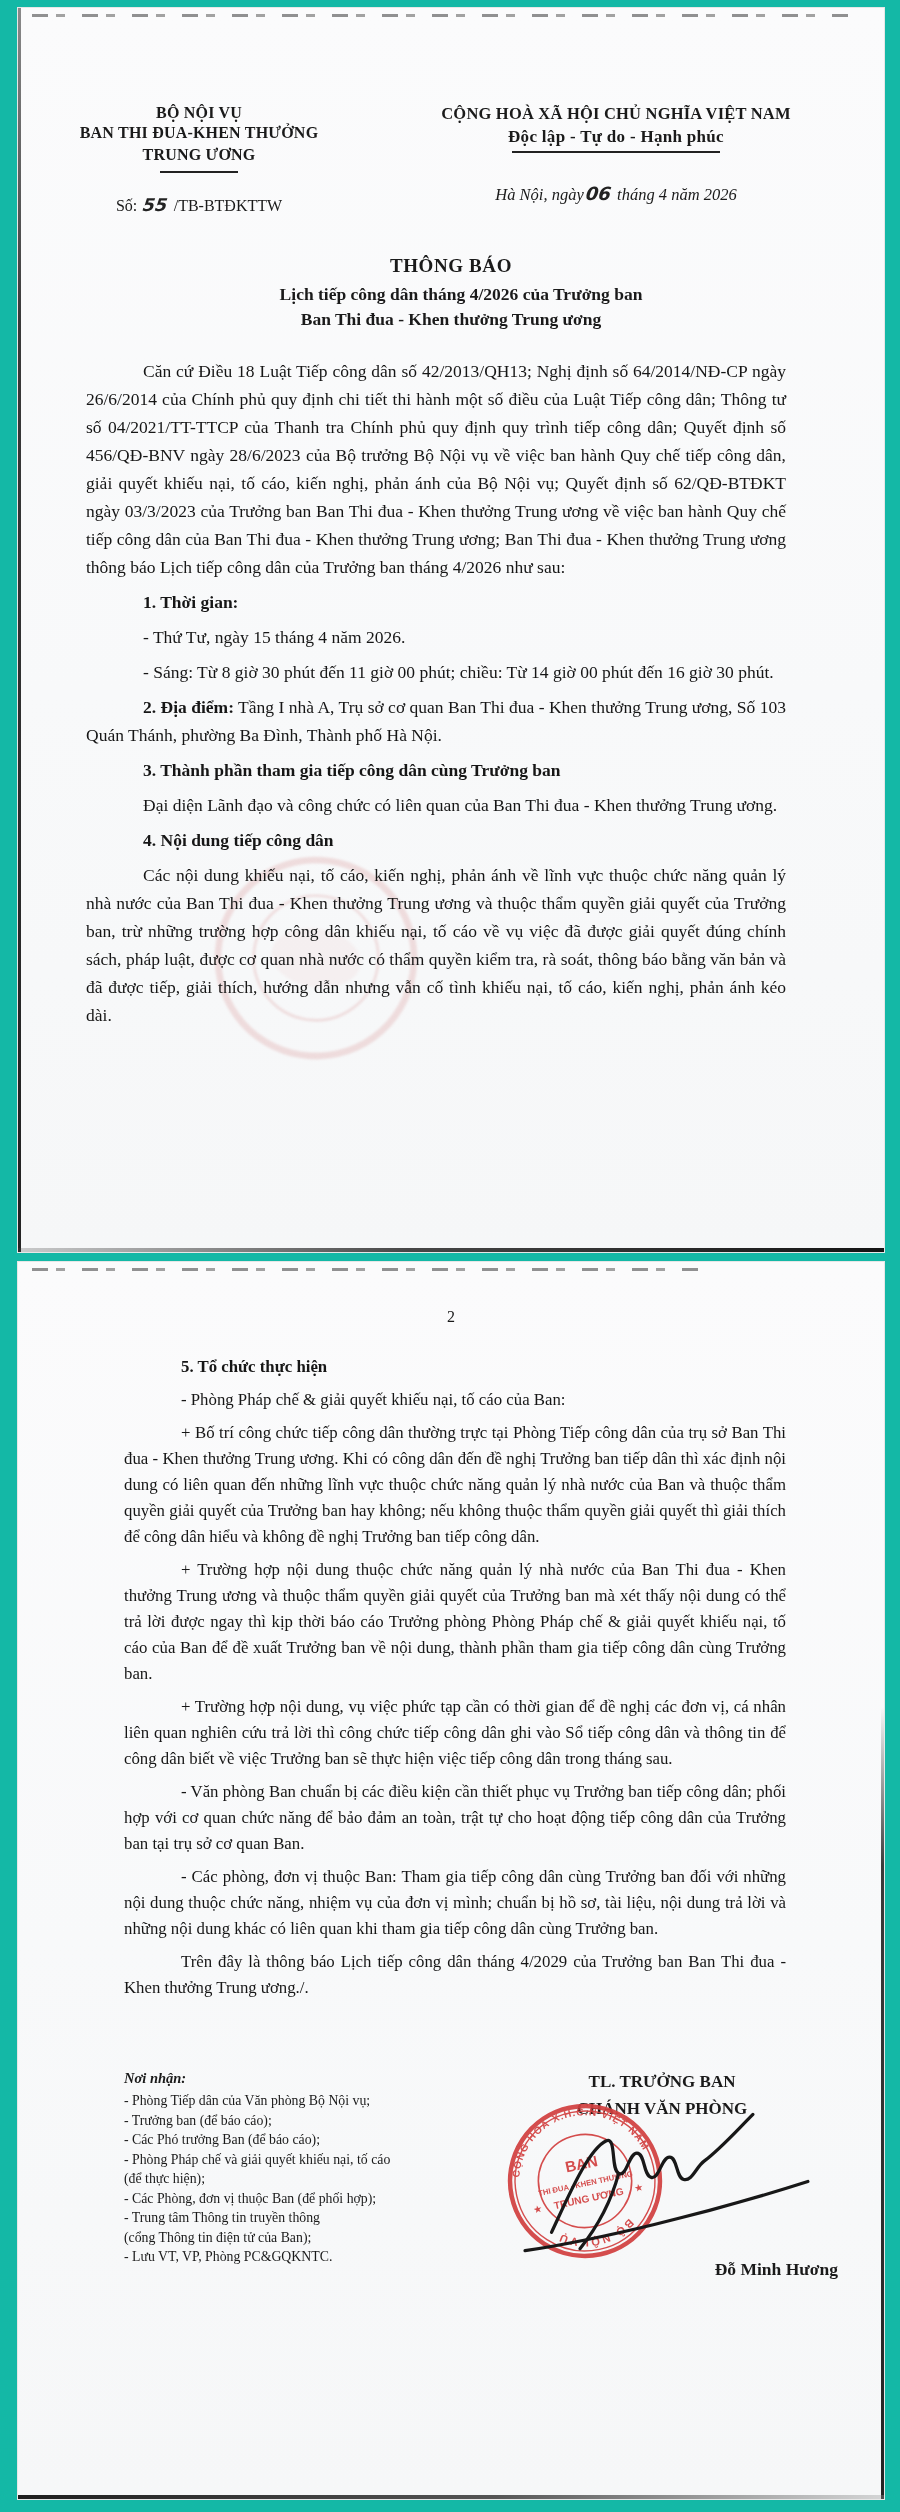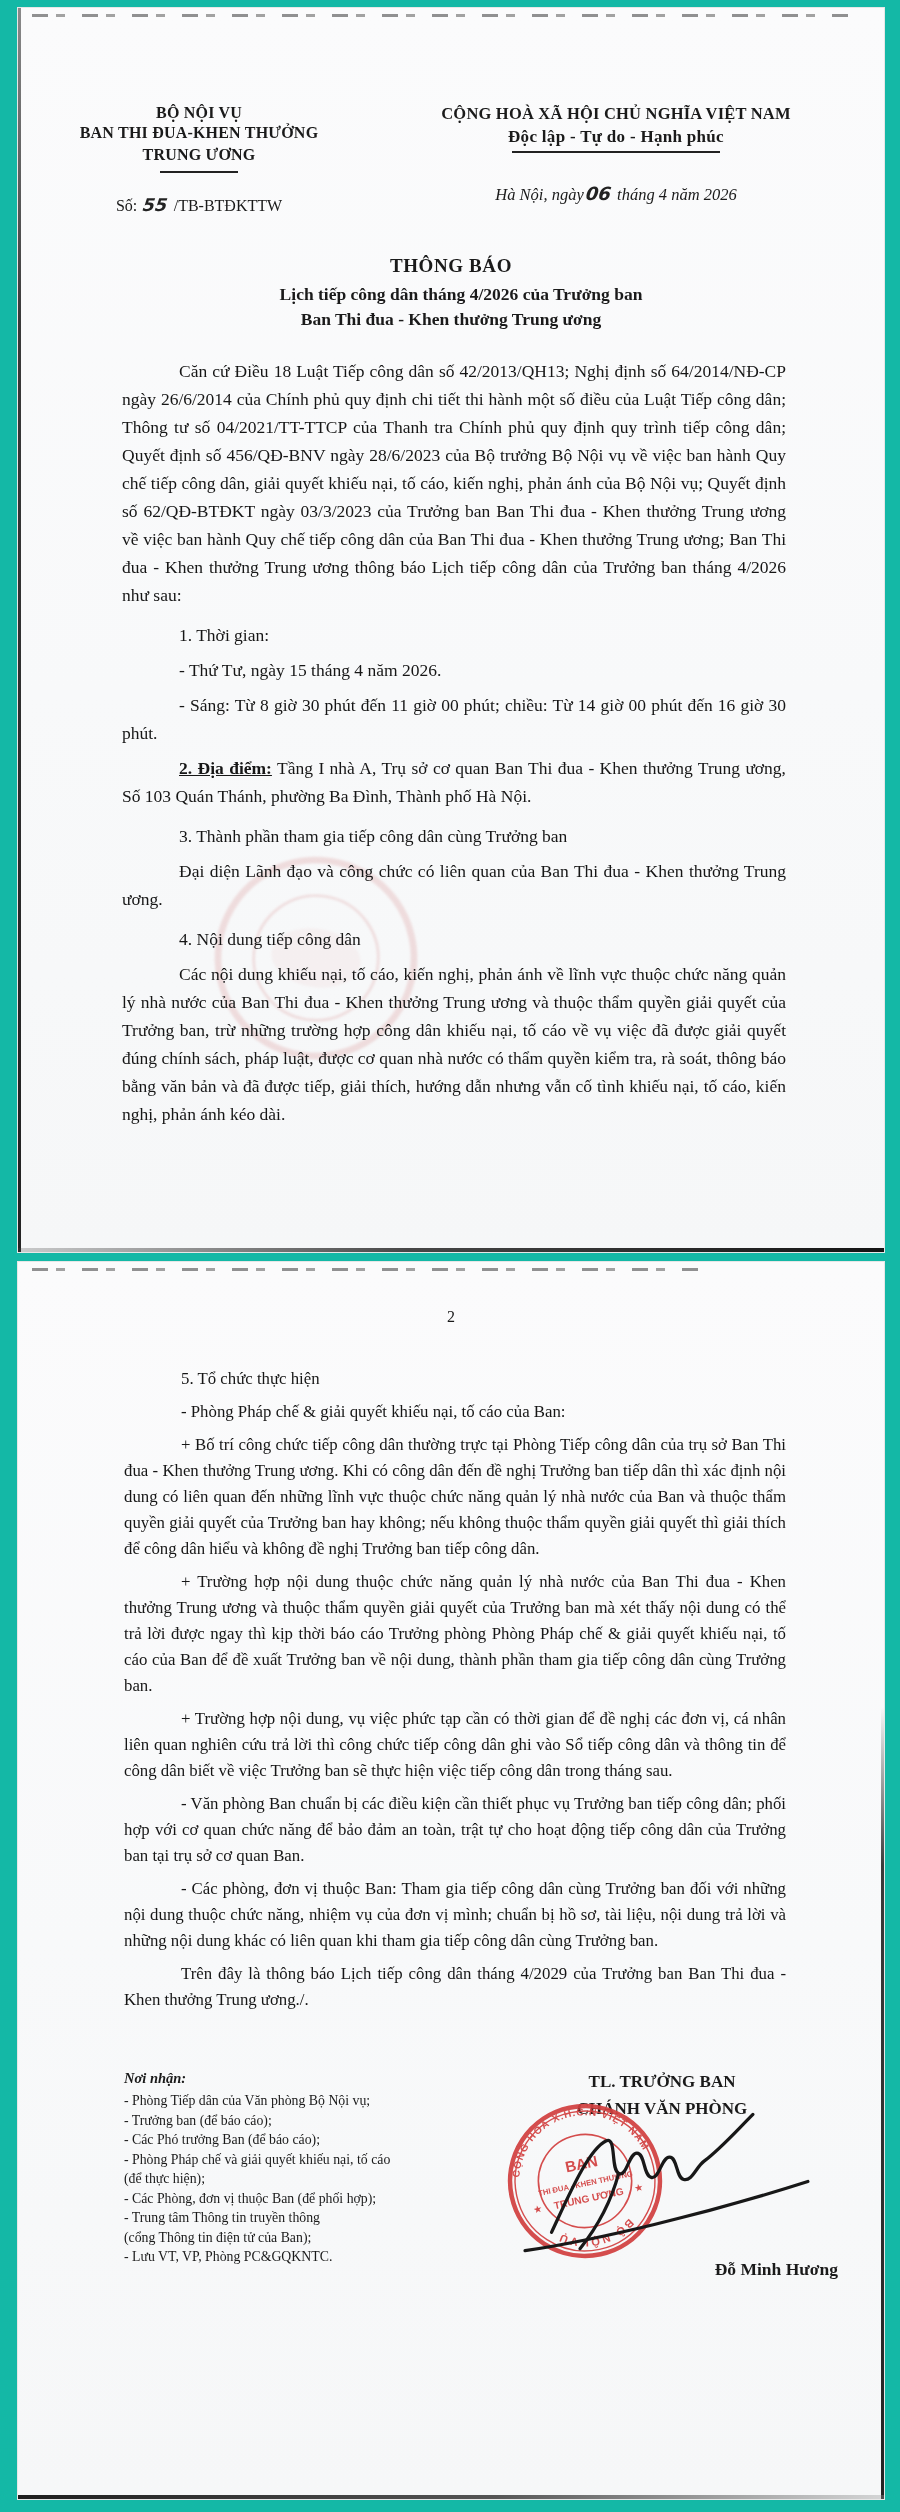--- a/index.html
+++ b/index.html
@@ -50,25 +50,25 @@
     font-size:1.1em;display:inline-block;transform:skewX(-7deg);padding:0 2px;color:#222;}
 
   
   .title-block{text-align:center;margin-top:40px;position:relative;z-index:1;}
   .doc-kind{font-size:19px;font-weight:700;letter-spacing:.6px;}
   .doc-sub{font-size:17.5px;font-weight:700;line-height:25px;}
   .doc-sub.first{margin-top:5px;padding-left:20px;}
 
   
   .body-text{position:relative;z-index:1;text-align:justify;color:#161616;}
-  .body1{padding:25px 98px 0 104px;font-size:17.5px;line-height:28px;}
+  .body1{padding:25px 98px 0 68px;font-size:17.5px;line-height:28px;}
   .body2{padding:92px 98px 0 106px;font-size:16.8px;line-height:26px;}
   .para{margin:0 0 7px;text-indent:57px;}
-  .para.heading{font-weight:400;margin-top:12px;}
-  .b{font-weight:700;text-decoration:underline;}
+  .para.heading{font-weight:700;}
+  .b{font-weight:700;}
 
   
   .pageno{position:absolute;top:46px;left:0;right:0;text-align:center;font-size:16px;z-index:1;}
 
   
   .recipients{position:absolute;left:106px;top:808px;width:368px;z-index:2;}
   .nn-label{font-size:14.5px;font-weight:700;font-style:italic;margin-bottom:4px;}
   .nn-item{font-size:13.8px;line-height:19.5px;white-space:pre-line;}
 
   .sign-head{position:absolute;left:468px;top:806px;width:352px;text-align:center;

